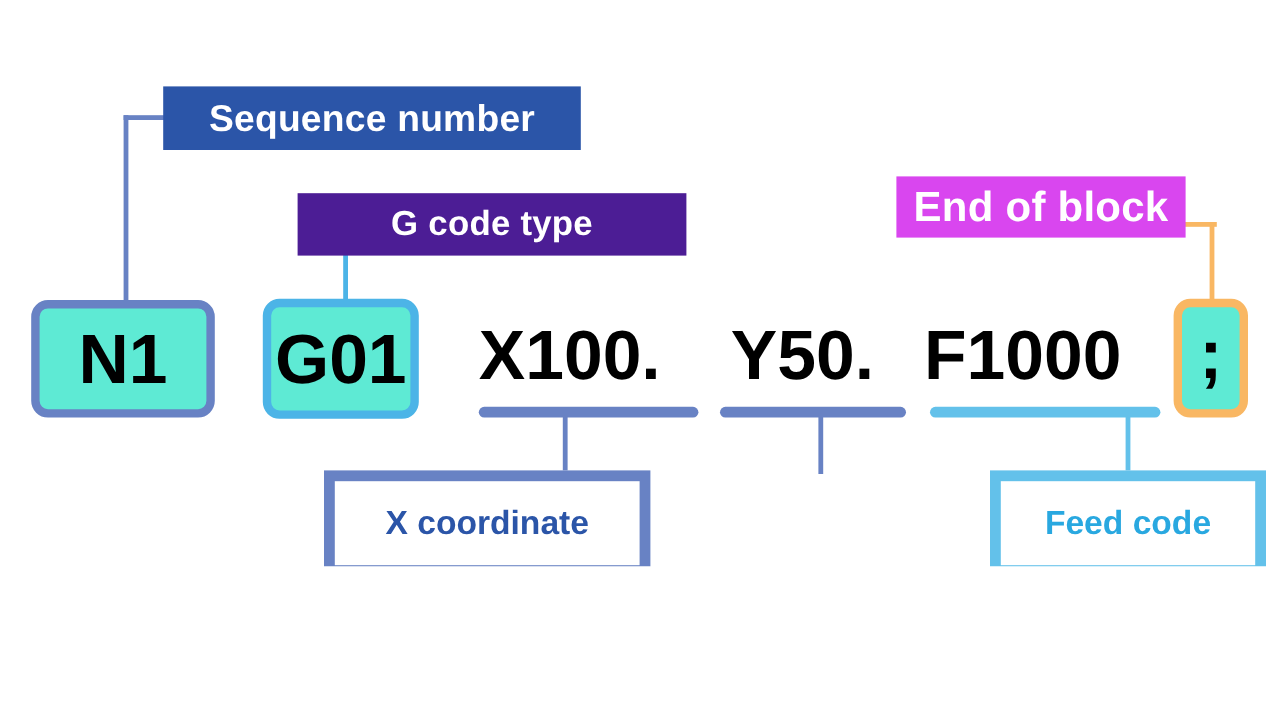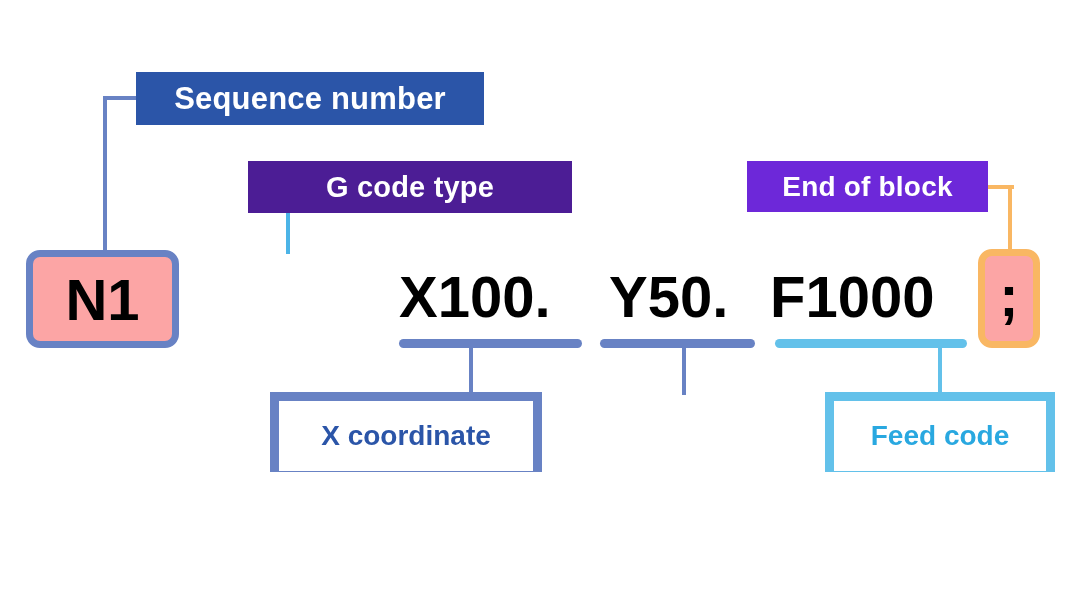--- a/index.html
+++ b/index.html
@@ -35,24 +35,24 @@
     background: #2b55a8;
     font-size: 31px;
   }
   .label-box.gtype {
     left: 248px; top: 161px;
     width: 324px; height: 52px;
     background: #4c1d95;
     font-size: 29px;
   }
   .label-box.eob {
-    left: 747px; top: 161px;
+    left: 747px; top: 147px;
     width: 241px; height: 51px;
-    background: #6d28d9;
-    font-size: 28px;
+    background: #d946ef;
+    font-size: 35px;
   }
 
   
   .outline-box {
     position: absolute;
     display: flex;
     align-items: center;
     justify-content: center;
     background: #ffffff;
     font-weight: bold;
@@ -80,21 +80,21 @@
     color: #29a8e0;
     font-size: 28px;
   }
 
   
   .code-box {
     position: absolute;
     display: flex;
     align-items: center;
     justify-content: center;
-    background: #fca5a5;
+    background: #5eead4;
     color: #000000;
     font-weight: bold;
     box-sizing: border-box;
     white-space: nowrap;
   }
   .code-box.n1 {
     left: 26px; top: 250px;
     width: 153px; height: 98px;
     border: 7px solid #6882c4;
     border-radius: 14px;
@@ -175,20 +175,21 @@
   <div class="conn v f-v"></div>
 
   <div class="label-box seq">Sequence number</div>
 
   <div class="label-box gtype">G code type</div>
 
   <div class="label-box eob">End of block</div>
 
   <div class="code-box n1">N1</div>
 
+  <div class="code-box g01">G01</div>
 
   <div class="code-text x100">X100.</div>
 
   <div class="code-text y50">Y50.</div>
 
   <div class="code-text f1000">F1000</div>
 
   <div class="code-box semi">;</div>
 
   <div class="underline ux"></div>

